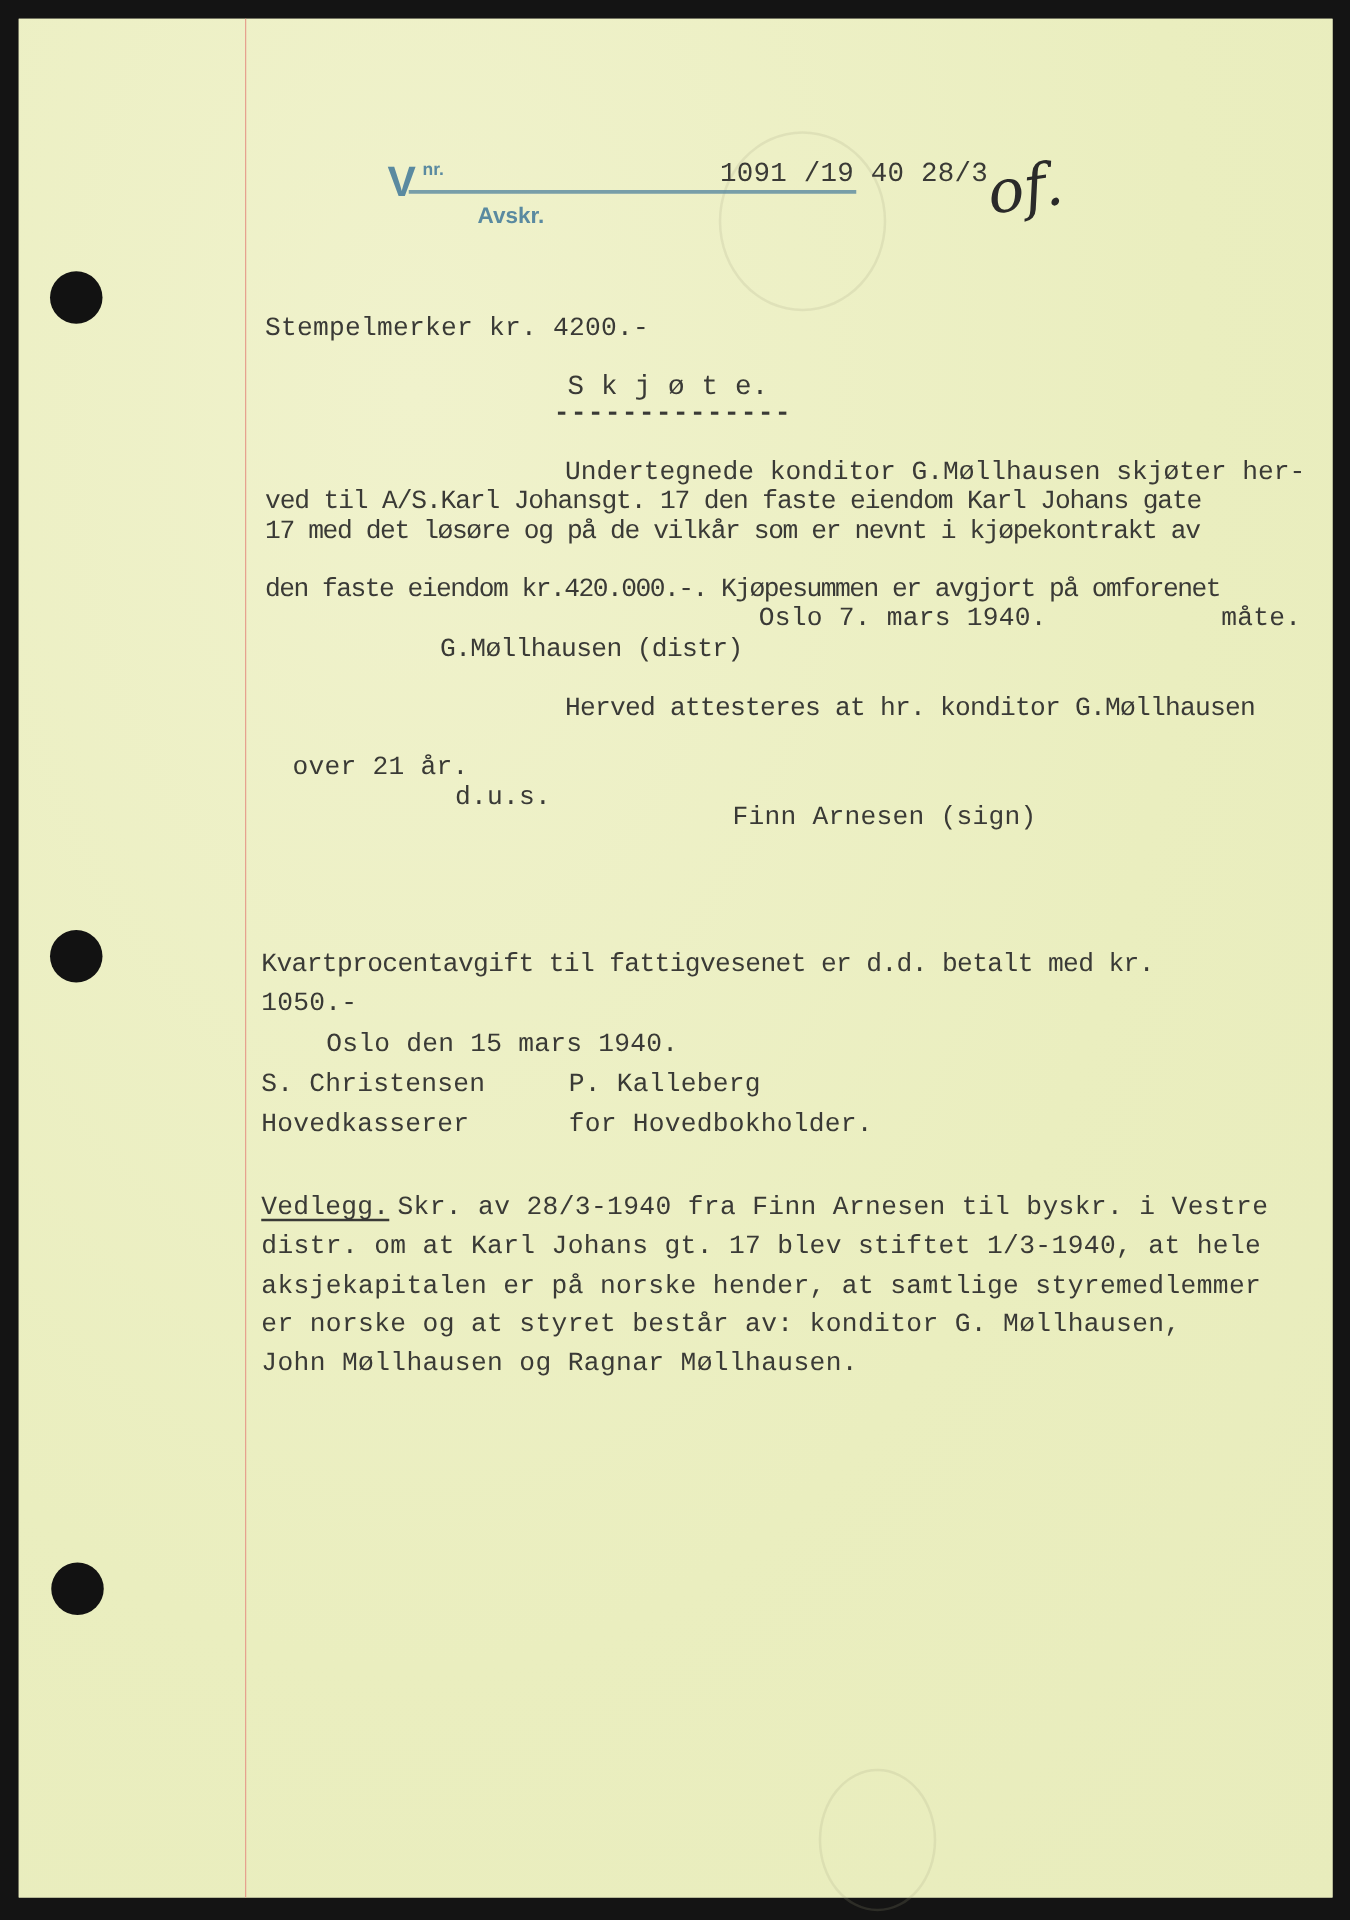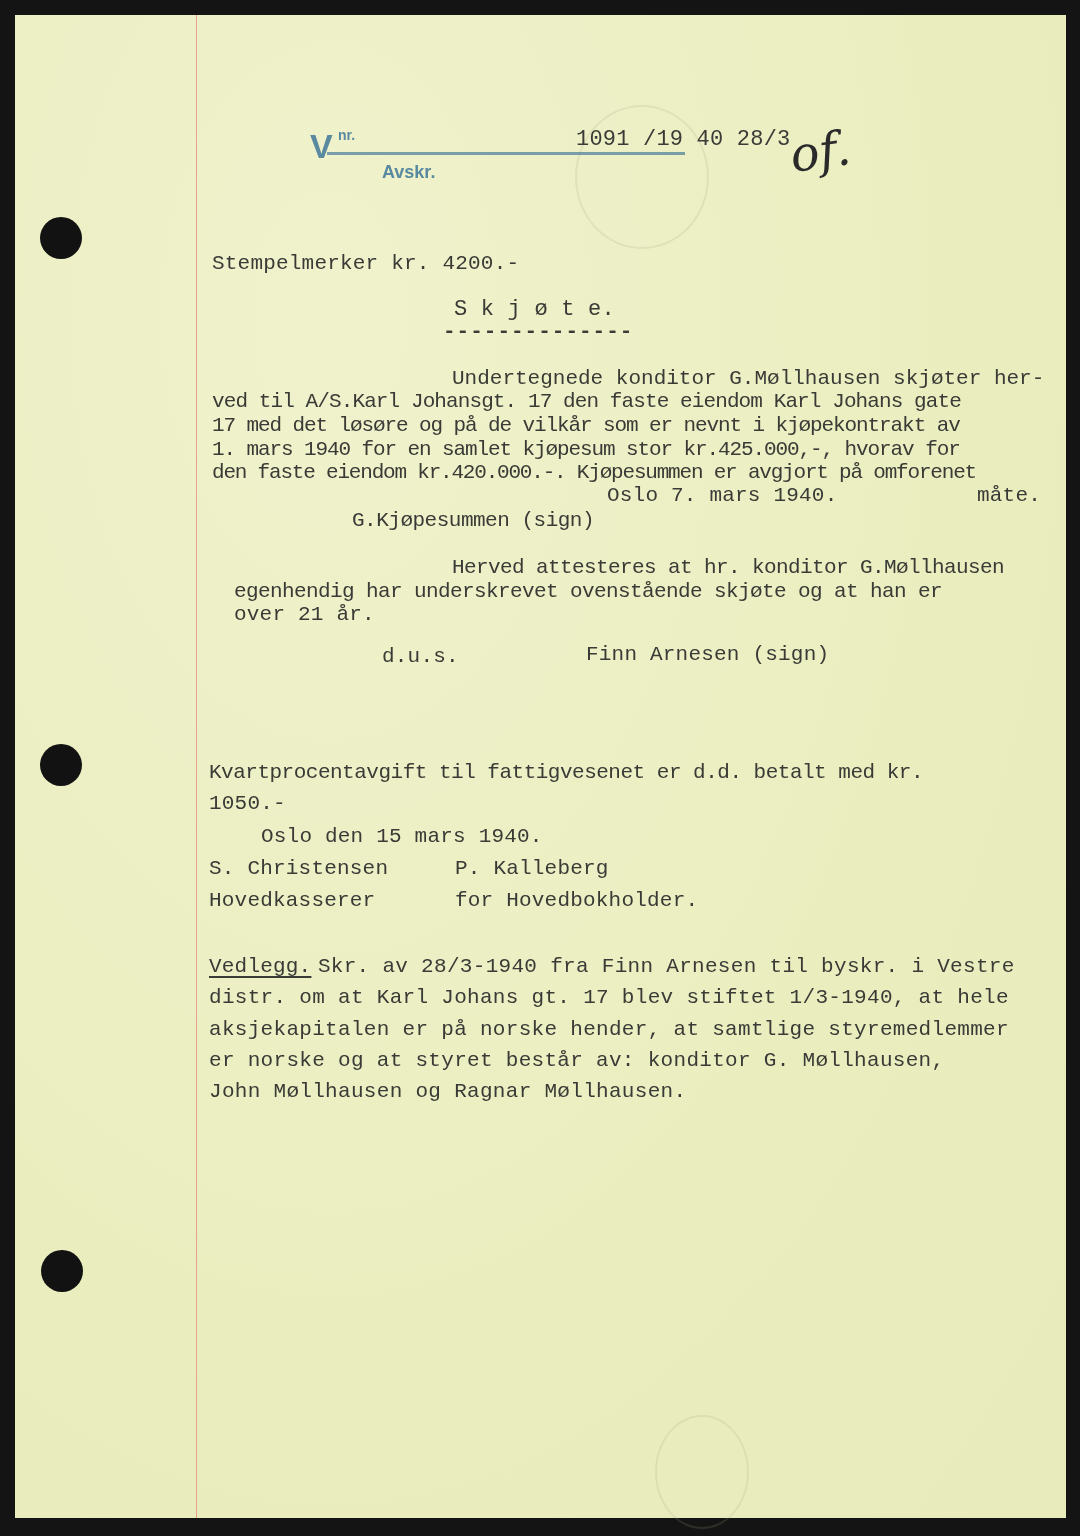--- a/index.html
+++ b/index.html
@@ -62,30 +62,28 @@
   <div class="initials" style="left:775px;top:108px;">of.</div>
 
   <div class="t" style="left:197px;top:237px;">Stempelmerker kr. 4200.-</div>
 
   <div class="t" style="left:439px;top:283px;font-size:22px;">S k j ø t e.</div>
   <div class="dash-rule" style="left:428px;top:305px;font-weight:bold;">--------------</div>
 
   <div class="t" style="left:437px;top:352px;letter-spacing:0px;">Undertegnede konditor G.Møllhausen skjøter her-</div>
   <div class="t" style="left:197px;top:375px;letter-spacing:-0.9px;">ved til A/S.Karl Johansgt. 17 den faste eiendom Karl Johans gate</div>
   <div class="t" style="left:197px;top:399px;letter-spacing:-1.1px;">17 med det løsøre og på de vilkår som er nevnt i kjøpekontrakt av</div>
-  <div class="t" style="left:197px;top:423px;letter-spacing:-1.1px;">1. mars 1940 for en samlet kjøpesum stor kr.425.000,-, hvorav for</div>
   <div class="t" style="left:197px;top:446px;letter-spacing:-1.2px;">den faste eiendom kr.420.000.-. Kjøpesummen er avgjort på omforenet</div>
   <div class="t" style="left:592px;top:469px;">Oslo 7. mars 1940.</div>
   <div class="t" style="left:962px;top:469px;">måte.</div>
-  <div class="t" style="left:337px;top:494px;letter-spacing:-0.5px;">G.Kjøpesummen (sign)</div>
+  <div class="t" style="left:337px;top:494px;letter-spacing:-0.5px;">G.Møllhausen (distr)</div>
 
   <div class="t" style="left:437px;top:541px;letter-spacing:-0.6px;">Herved attesteres at hr. konditor G.Møllhausen</div>
-  <div class="t" style="left:219px;top:565px;letter-spacing:-0.6px;">egenhendig har underskrevet ovenstående skjøte og at han er</div>
   <div class="t" style="left:219px;top:588px;">over 21 år.</div>
-  <div class="t" style="left:367px;top:612px;margin-top:18px;">d.u.s.</div>
+  <div class="t" style="left:349px;top:612px;">d.u.s.</div>
   <div class="t" style="left:571px;top:628px;">Finn Arnesen (sign)</div>
 
   <div class="t" style="left:194px;top:746px;letter-spacing:-0.5px;">Kvartprocentavgift til fattigvesenet er d.d. betalt med kr.</div>
   <div class="t" style="left:194px;top:777px;">1050.-</div>
   <div class="t" style="left:246px;top:810px;">Oslo den 15 mars 1940.</div>
   <div class="t" style="left:194px;top:842px;">S. Christensen</div>
   <div class="t" style="left:440px;top:842px;">P. Kalleberg</div>
   <div class="t" style="left:194px;top:874px;">Hovedkasserer</div>
   <div class="t" style="left:440px;top:874px;">for Hovedbokholder.</div>
 

